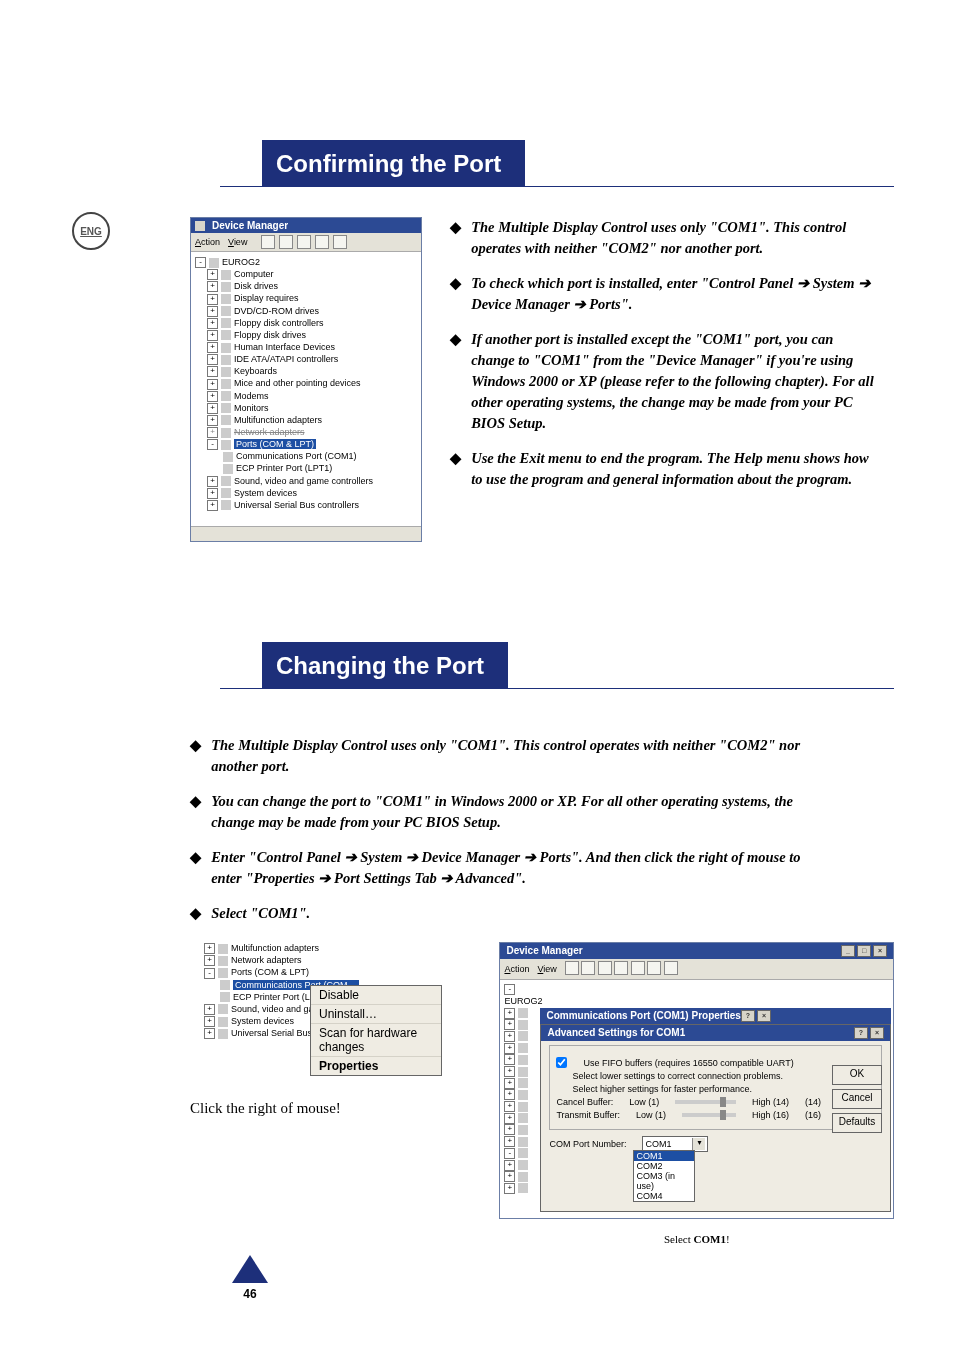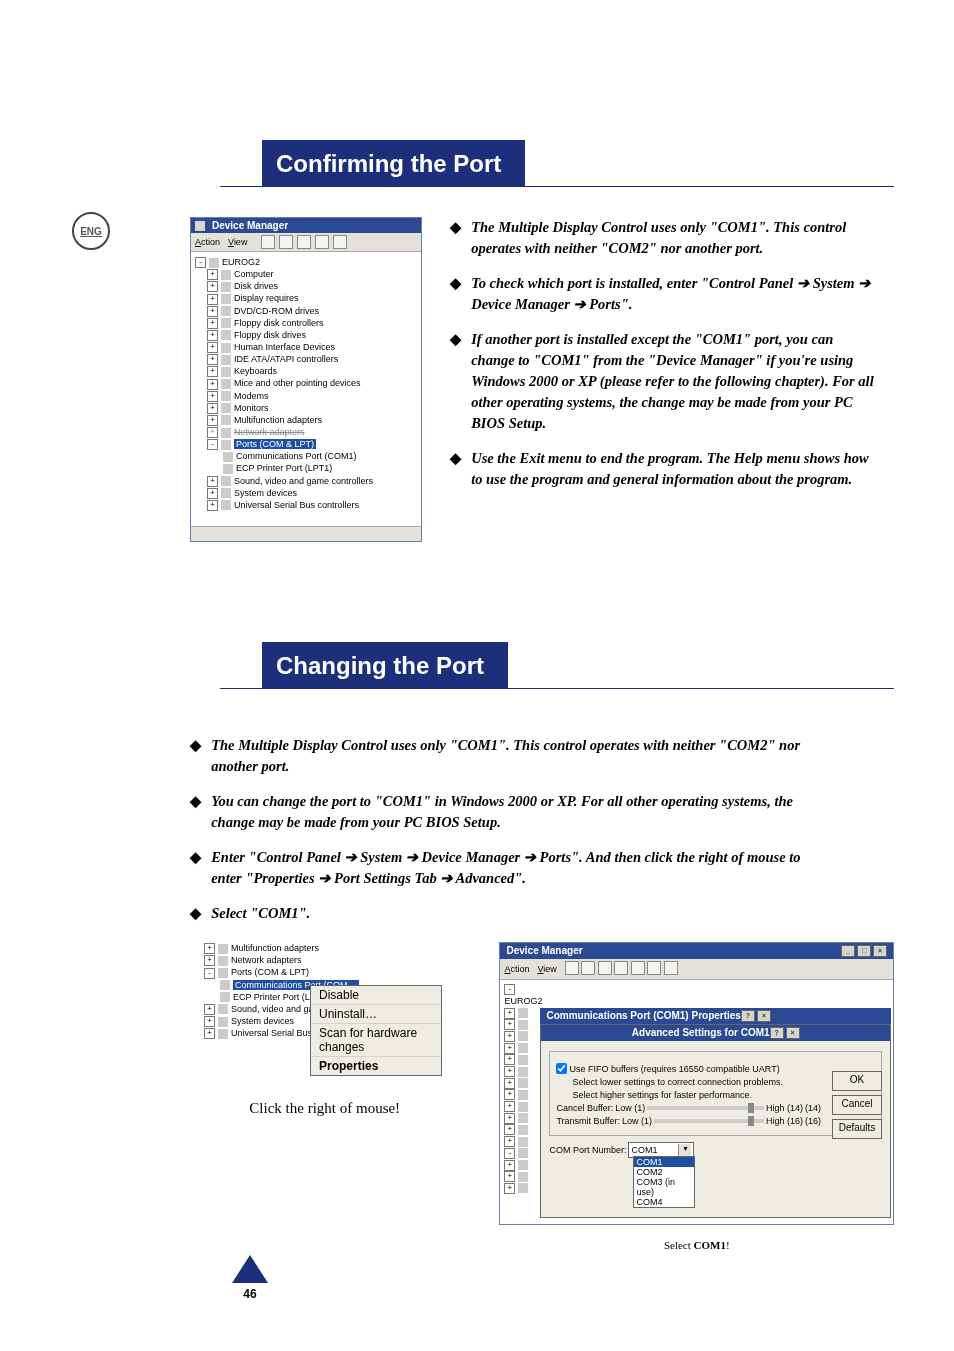--- a/index.html
+++ b/index.html
@@ -155,21 +155,20 @@
     border:1px solid #666;
     font-family: Tahoma, sans-serif;
     font-size:12px;
   }
   .ctx-menu div { padding:2px 8px; border-bottom:1px solid #d5d2c8;}
   .ctx-menu div:last-child { border-bottom:none;}
   .ctx-menu .bold { font-weight:bold; }
   .caption {
     font-family: Georgia, serif;
     font-size: 15px;
-    text-align:center;
     margin-top: 10px;
   }
 
   
   .adv-wrap {
     font-family: Tahoma, sans-serif;
     font-size: 9px;
     width: 410px;
   }
   .dm2-window {
@@ -186,29 +185,29 @@
   .prop-dialog {
     flex:1;
     position:relative;
   }
   .prop-title { background:#2c4a94; color:#fff; padding:2px 6px; font-size:10px; font-weight:bold; display:flex; justify-content:flex-start;margin-top:24px;}
   .adv-dialog {
     background:#efece3;
     border:1px solid #666;
     padding:0;
   }
-  .adv-title { background:#2c4a94; color:#fff; padding:2px 6px; font-size:10px; font-weight:bold; display:flex; justify-content:center; margin-bottom:6px;}
+  .adv-title { background:#2c4a94; color:#fff; padding:2px 6px; font-size:10px; font-weight:bold; display:flex; justify-content:space-between; }
   .adv-body { padding:4px 8px 10px 8px; position:relative;}
   .fieldset {
     border:1px solid #aaa;
     padding:8px 6px 6px 6px;
     margin-bottom:6px;
     font-size:9px;
   }
-  .fs-row { display:flex; align-items:center; gap:2px; margin:3px 0; font-size:9px;}
+  .fs-row { display:flex; align-items:center; gap:16px; margin:3px 0; font-size:9px;}
   .slider { flex:1; height:4px; background:#ccc; position:relative;}
   .slider .thumb { position:absolute; right:10px; top:-3px; width:6px; height:10px; background:#888;}
   .side-btns { position:absolute; right:8px; top:24px; display:flex; flex-direction:column; gap:4px;}
   .wbtn { width:48px; height:18px; background:#efece3; border:1px solid #666; font-size:10px; text-align:center; line-height:16px;}
   .combo {
     border:1px solid #666; background:#fff; width:60px; height:14px; display:inline-flex; align-items:center; justify-content:space-between; padding:0 2px; font-size:9px;
   }
   .combo .dd { width:12px; height:12px; background:#e4e2d8; border-left:1px solid #888; text-align:center; line-height:10px; font-size:8px;}
   .dropdown-list {
     position:absolute;

